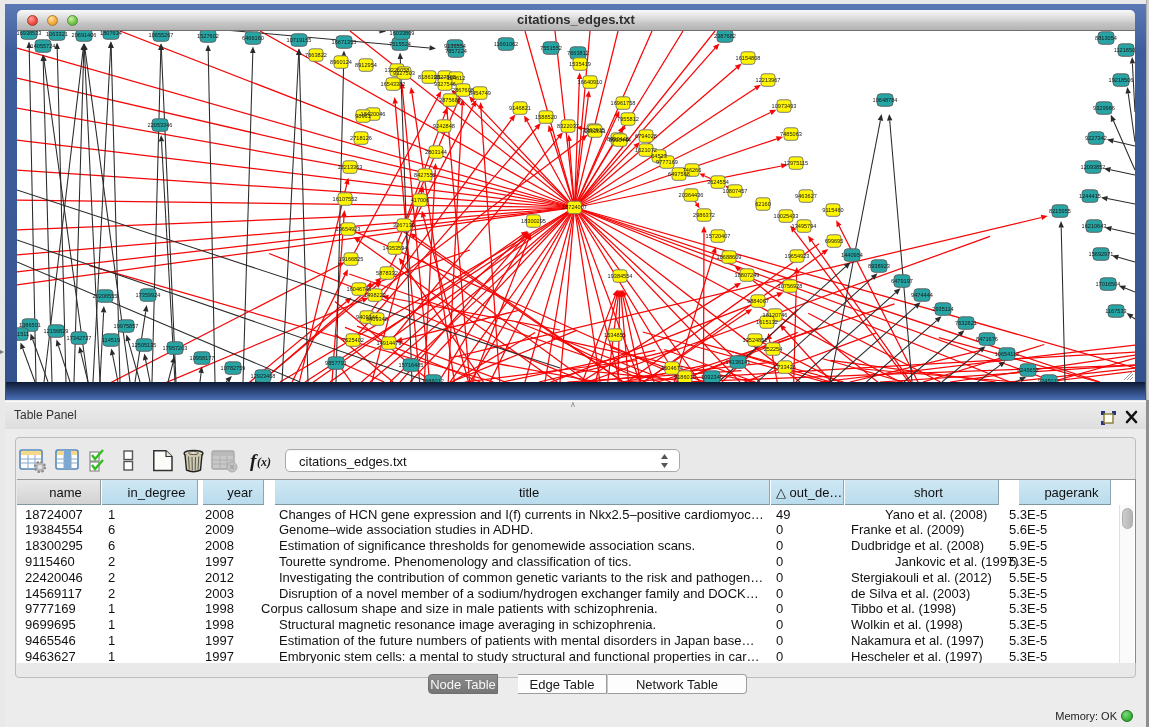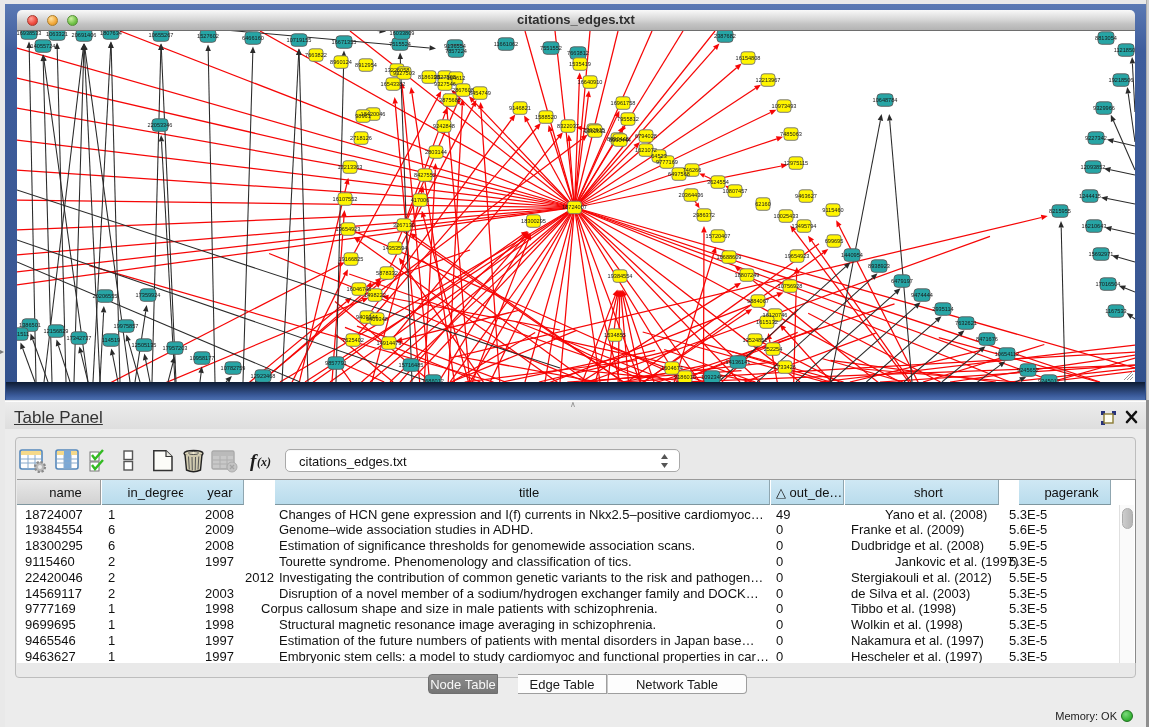--- a/index.html
+++ b/index.html
@@ -17,21 +17,21 @@
   border-bottom:1px solid #6e6e6e; }
 #title { width:100%; text-align:center; font-size:13px; font-weight:bold; color:#2e2e2e; line-height:20px; }
 .tl { position:absolute; top:5px; width:11px; height:11px; border-radius:50%; }
 #tlr { left:10px; background:radial-gradient(circle at 35% 30%, #ffa39a, #ee4b3e 60%, #c43a2e); border:1px solid #a83a30;}
 #tly { left:30px; background:radial-gradient(circle at 35% 30%, #ffe2a0, #f2a83a 60%, #cf8c28); border:1px solid #ad7d28;}
 #tlg { left:50px; background:radial-gradient(circle at 35% 30%, #cdf0a2, #71c247 60%, #56a336); border:1px solid #569038;}
 #canvas { left:17px; top:31px; width:1118px; height:351px; background:#fff; overflow:hidden; }
 
 #pheader { left:5px; top:401px; width:1141px; height:28px;
   background:linear-gradient(#ececec,#dedede); border-top:1px solid #fdfdfd; }
-#pheader span { position:absolute; left:9px; top:6px; font-size:17px; color:#333;text-decoration:underline; }
+#pheader span { position:absolute; left:9px; top:6px; font-size:12px; color:#333; }
 #pbody { left:5px; top:429px; width:1141px; height:298px; background:#ececec; }
 #inset { left:15px; top:437px; width:1121px; height:241px; border:1.5px solid #bdbdbd;
   border-radius:4px; background:#e9e9e9; }
 #combo { left:285px; top:449px; width:395px; height:23px; background:#fff;
   border:1px solid #a9a9a9; border-radius:5px; box-shadow:0 1px 0 #f8f8f8 inset; }
 #combo span { position:absolute; left:13px; top:4px; font-size:13px; color:#111; }
 #table { left:17px; top:479px; width:1119px; height:184px; background:#fff;
   border-top:1px solid #9a9a9a; border-right:1.5px solid #8a8a8a; overflow:hidden; }
 .th { position:absolute; top:0; height:25px; border-right:1px solid #8fa6b0;
   border-bottom:1px solid #7e969f; background:linear-gradient(#cfe8f4,#b9dcec);
@@ -808,21 +808,21 @@
   <div class="abs" id="combo">
       <span>citations_edges.txt</span>
    <svg width="9" height="15" viewBox="0 0 9 15" style="position:absolute;right:10px;top:4px;">
     <polygon points="4.5,0 8,5 1,5" fill="#555"></polygon>
         <polygon points="4.5,14 8,9 1,9" fill="#555"></polygon>
    </svg>
   </div>
   <div class="abs" id="table">
     <div class="th" style="left:0;width:84px;background:linear-gradient(#e8e8e8,#d2d2d2);border-right:1px solid #9a9a9a;">name</div>
     <div class="th" style="left:85px;width:96px;">in_degree</div>
-    <div class="th" style="left:166px;width:61px;">year</div>
+    <div class="th" style="left:186px;width:61px;">year</div>
     <div class="th" style="left:258px;width:495px;">title</div>
     <div class="th" style="left:754px;width:73px;text-align:left;text-indent:0;padding-left:5px;">△ out_de…</div>
     <div class="th" style="left:828px;width:154px;">short</div>
     <div class="th" style="left:1002px;width:92px;">pagerank</div>
     <div class="trow" style="top:26.0px;">
         <span style="left:8px;">18724007</span>
         <span style="left:91px;">1</span>
         <span style="left:188px;">2008</span>
         <span style="left:262px;">Changes of HCN gene expression and I(f) currents in Nkx2.5–positive cardiomyoc…</span>
         <span style="left:759px;">49</span>
@@ -852,21 +852,21 @@
         <span style="left:91px;">2</span>
         <span style="left:188px;">1997</span>
         <span style="left:262px;">Tourette syndrome. Phenomenology and classification of tics.</span>
         <span style="left:759px;">0</span>
         <span style="left:878px;">Jankovic et al. (1997)</span>
         <span style="left:992px;">5.3E-5</span>
       </div>
       <div class="trow" style="top:89.2px;">
         <span style="left:8px;">22420046</span>
         <span style="left:91px;">2</span>
-        <span style="left:188px;margin-left:40px;">2012</span>
+        <span style="left:188px;">2012</span>
         <span style="left:262px;">Investigating the contribution of common genetic variants to the risk and pathogen…</span>
         <span style="left:759px;">0</span>
         <span style="left:834px;">Stergiakouli et al. (2012)</span>
         <span style="left:992px;">5.5E-5</span>
       </div>
       <div class="trow" style="top:105.0px;">
         <span style="left:8px;">14569117</span>
         <span style="left:91px;">2</span>
         <span style="left:188px;">2003</span>
         <span style="left:262px;text-align:right;">Disruption of a novel member of a sodium/hydrogen exchanger family and DOCK…</span>
@@ -898,21 +898,21 @@
         <span style="left:188px;">1997</span>
         <span style="left:262px;">Estimation of the future numbers of patients with mental disorders in Japan base…</span>
         <span style="left:759px;">0</span>
         <span style="left:834px;">Nakamura et al. (1997)</span>
         <span style="left:992px;">5.3E-5</span>
       </div>
       <div class="trow" style="top:168.2px;">
         <span style="left:8px;">9463627</span>
         <span style="left:91px;">1</span>
         <span style="left:188px;">1997</span>
-        <span style="left:262px;">Embryonic stem cells: a model to study cardiomyoc and functional properties in car…</span>
+        <span style="left:262px;">Embryonic stem cells: a mental to study structural and functional properties in car…</span>
         <span style="left:759px;">0</span>
         <span style="left:834px;">Hescheler et al. (1997)</span>
         <span style="left:992px;">5.3E-5</span>
       </div>
   </div>
   <div class="abs" id="scrolltrack"></div>
   <div class="abs" id="scrollthumb"></div>
   <div class="tab" id="tab1">Node Table</div>
   <div class="tab" id="tab2">Edge Table</div>
   <div class="tab" id="tab3">Network Table</div>

